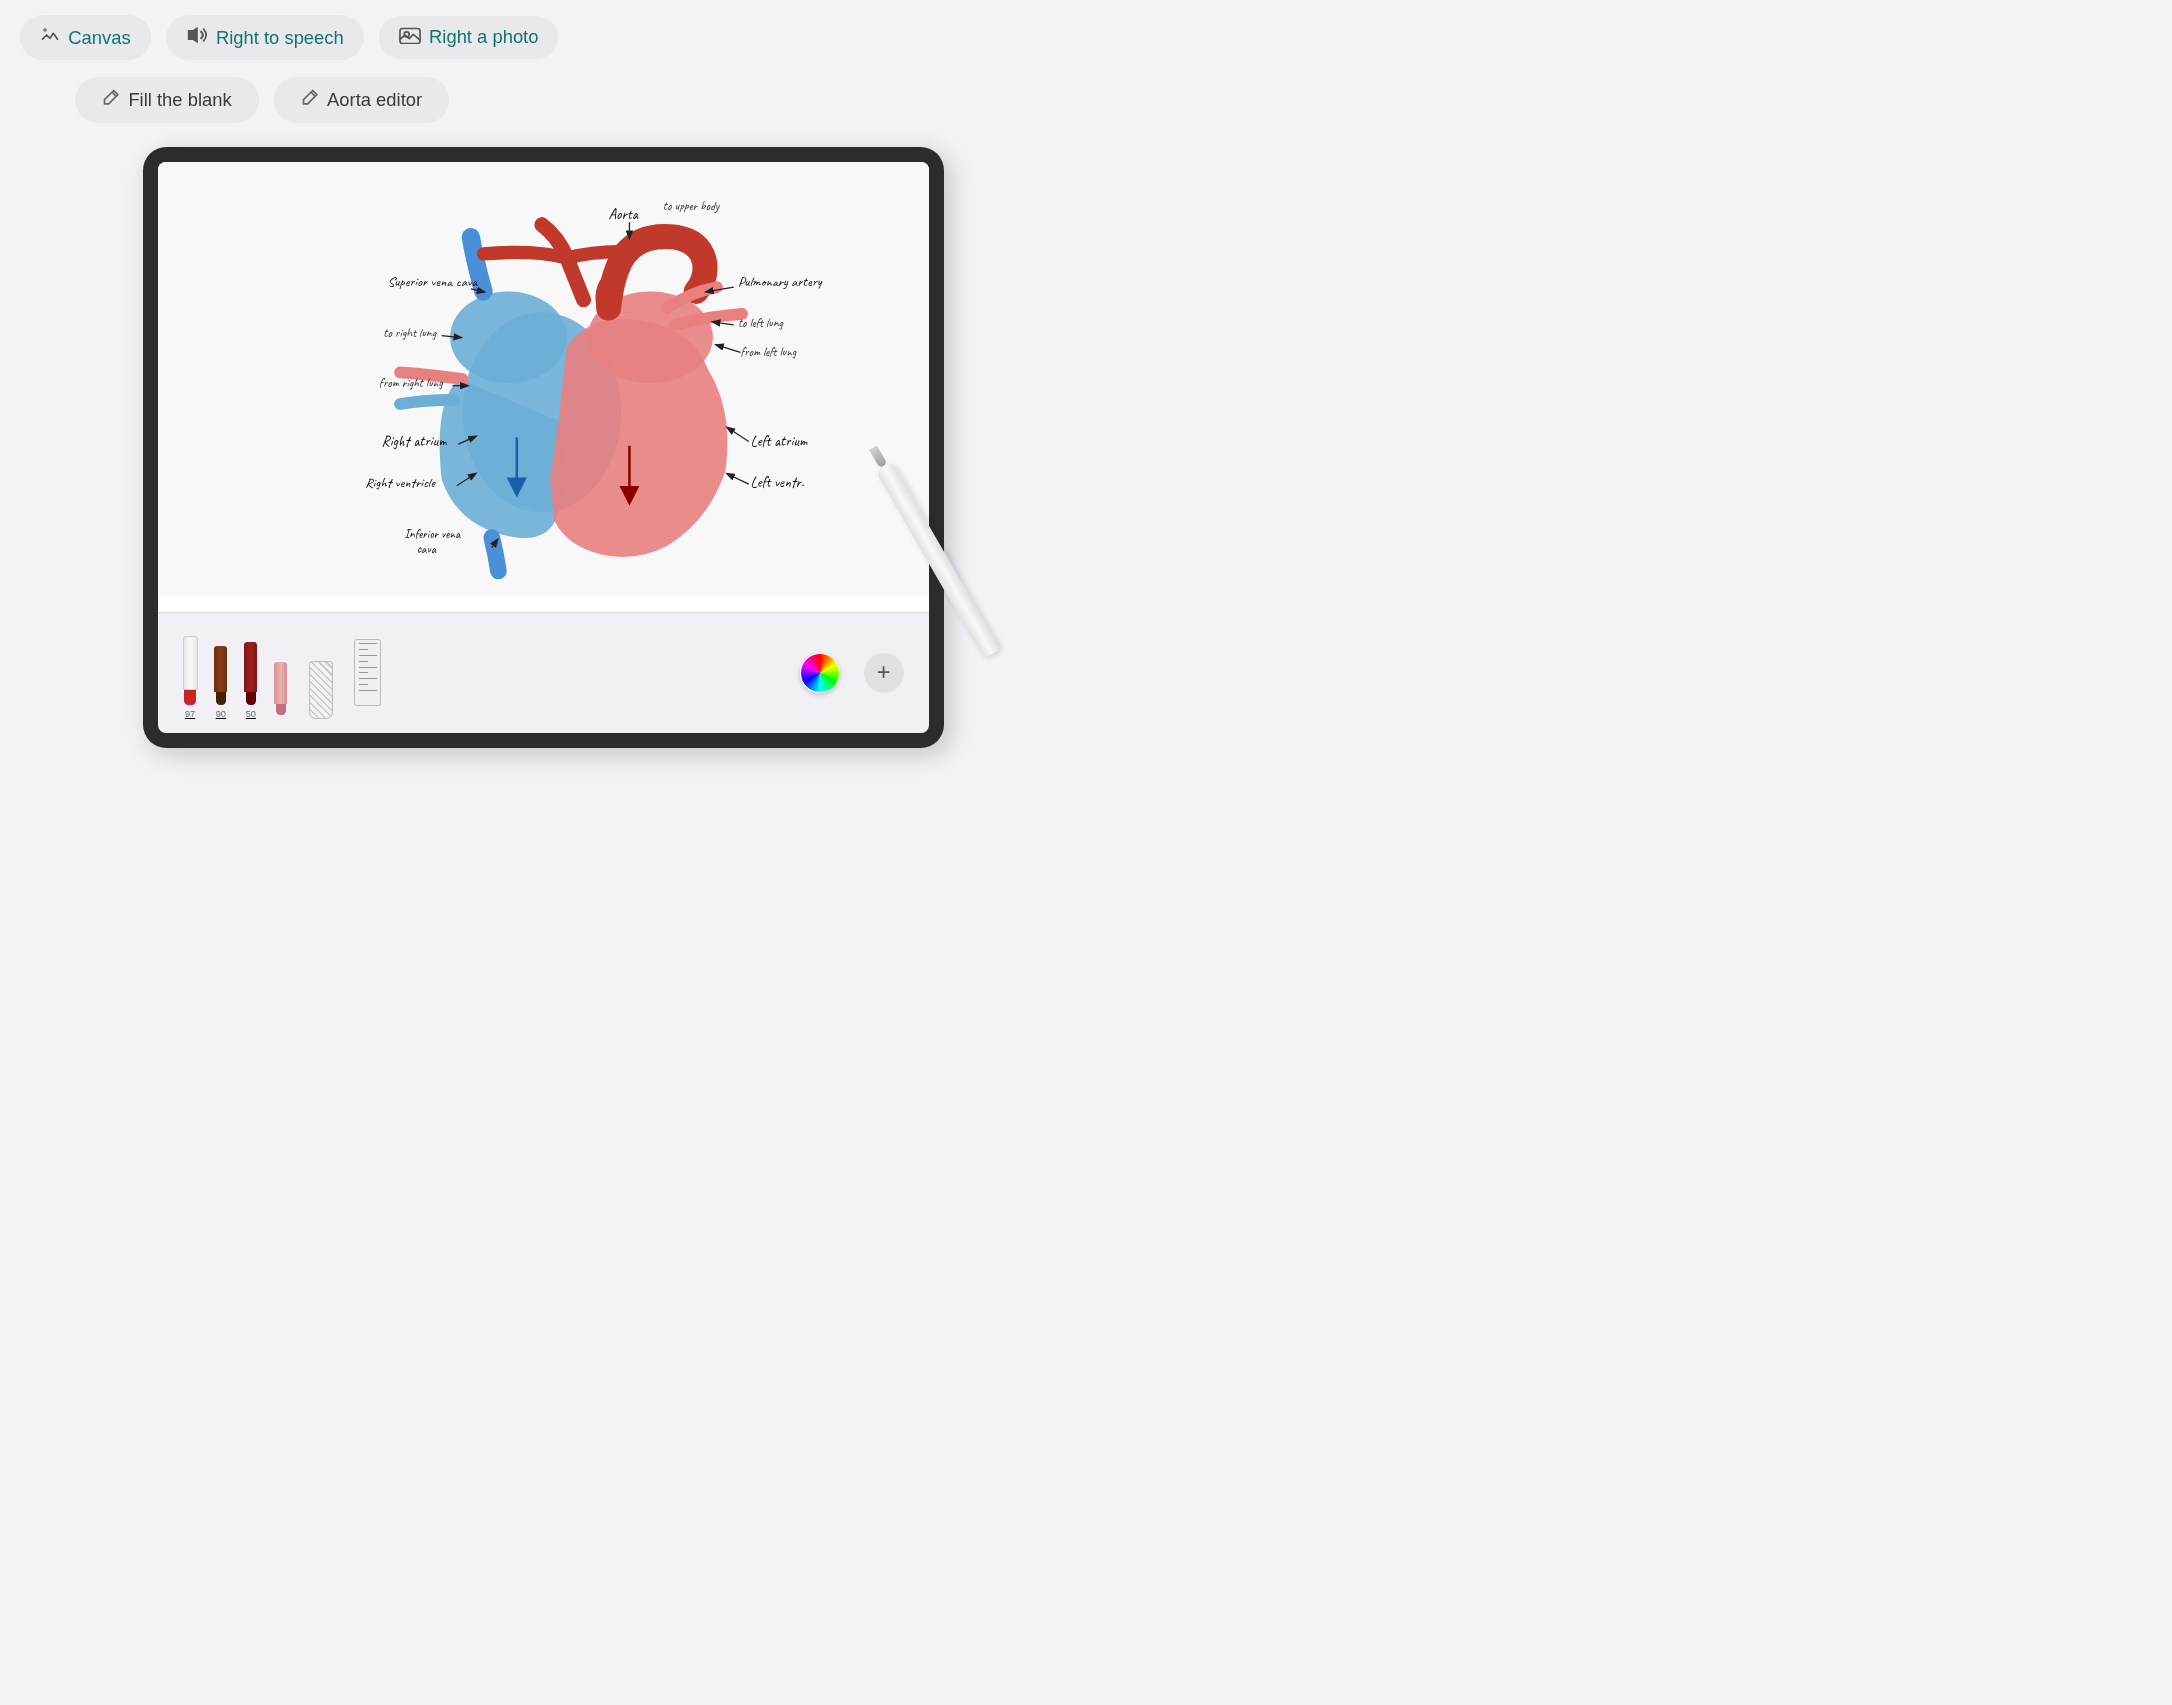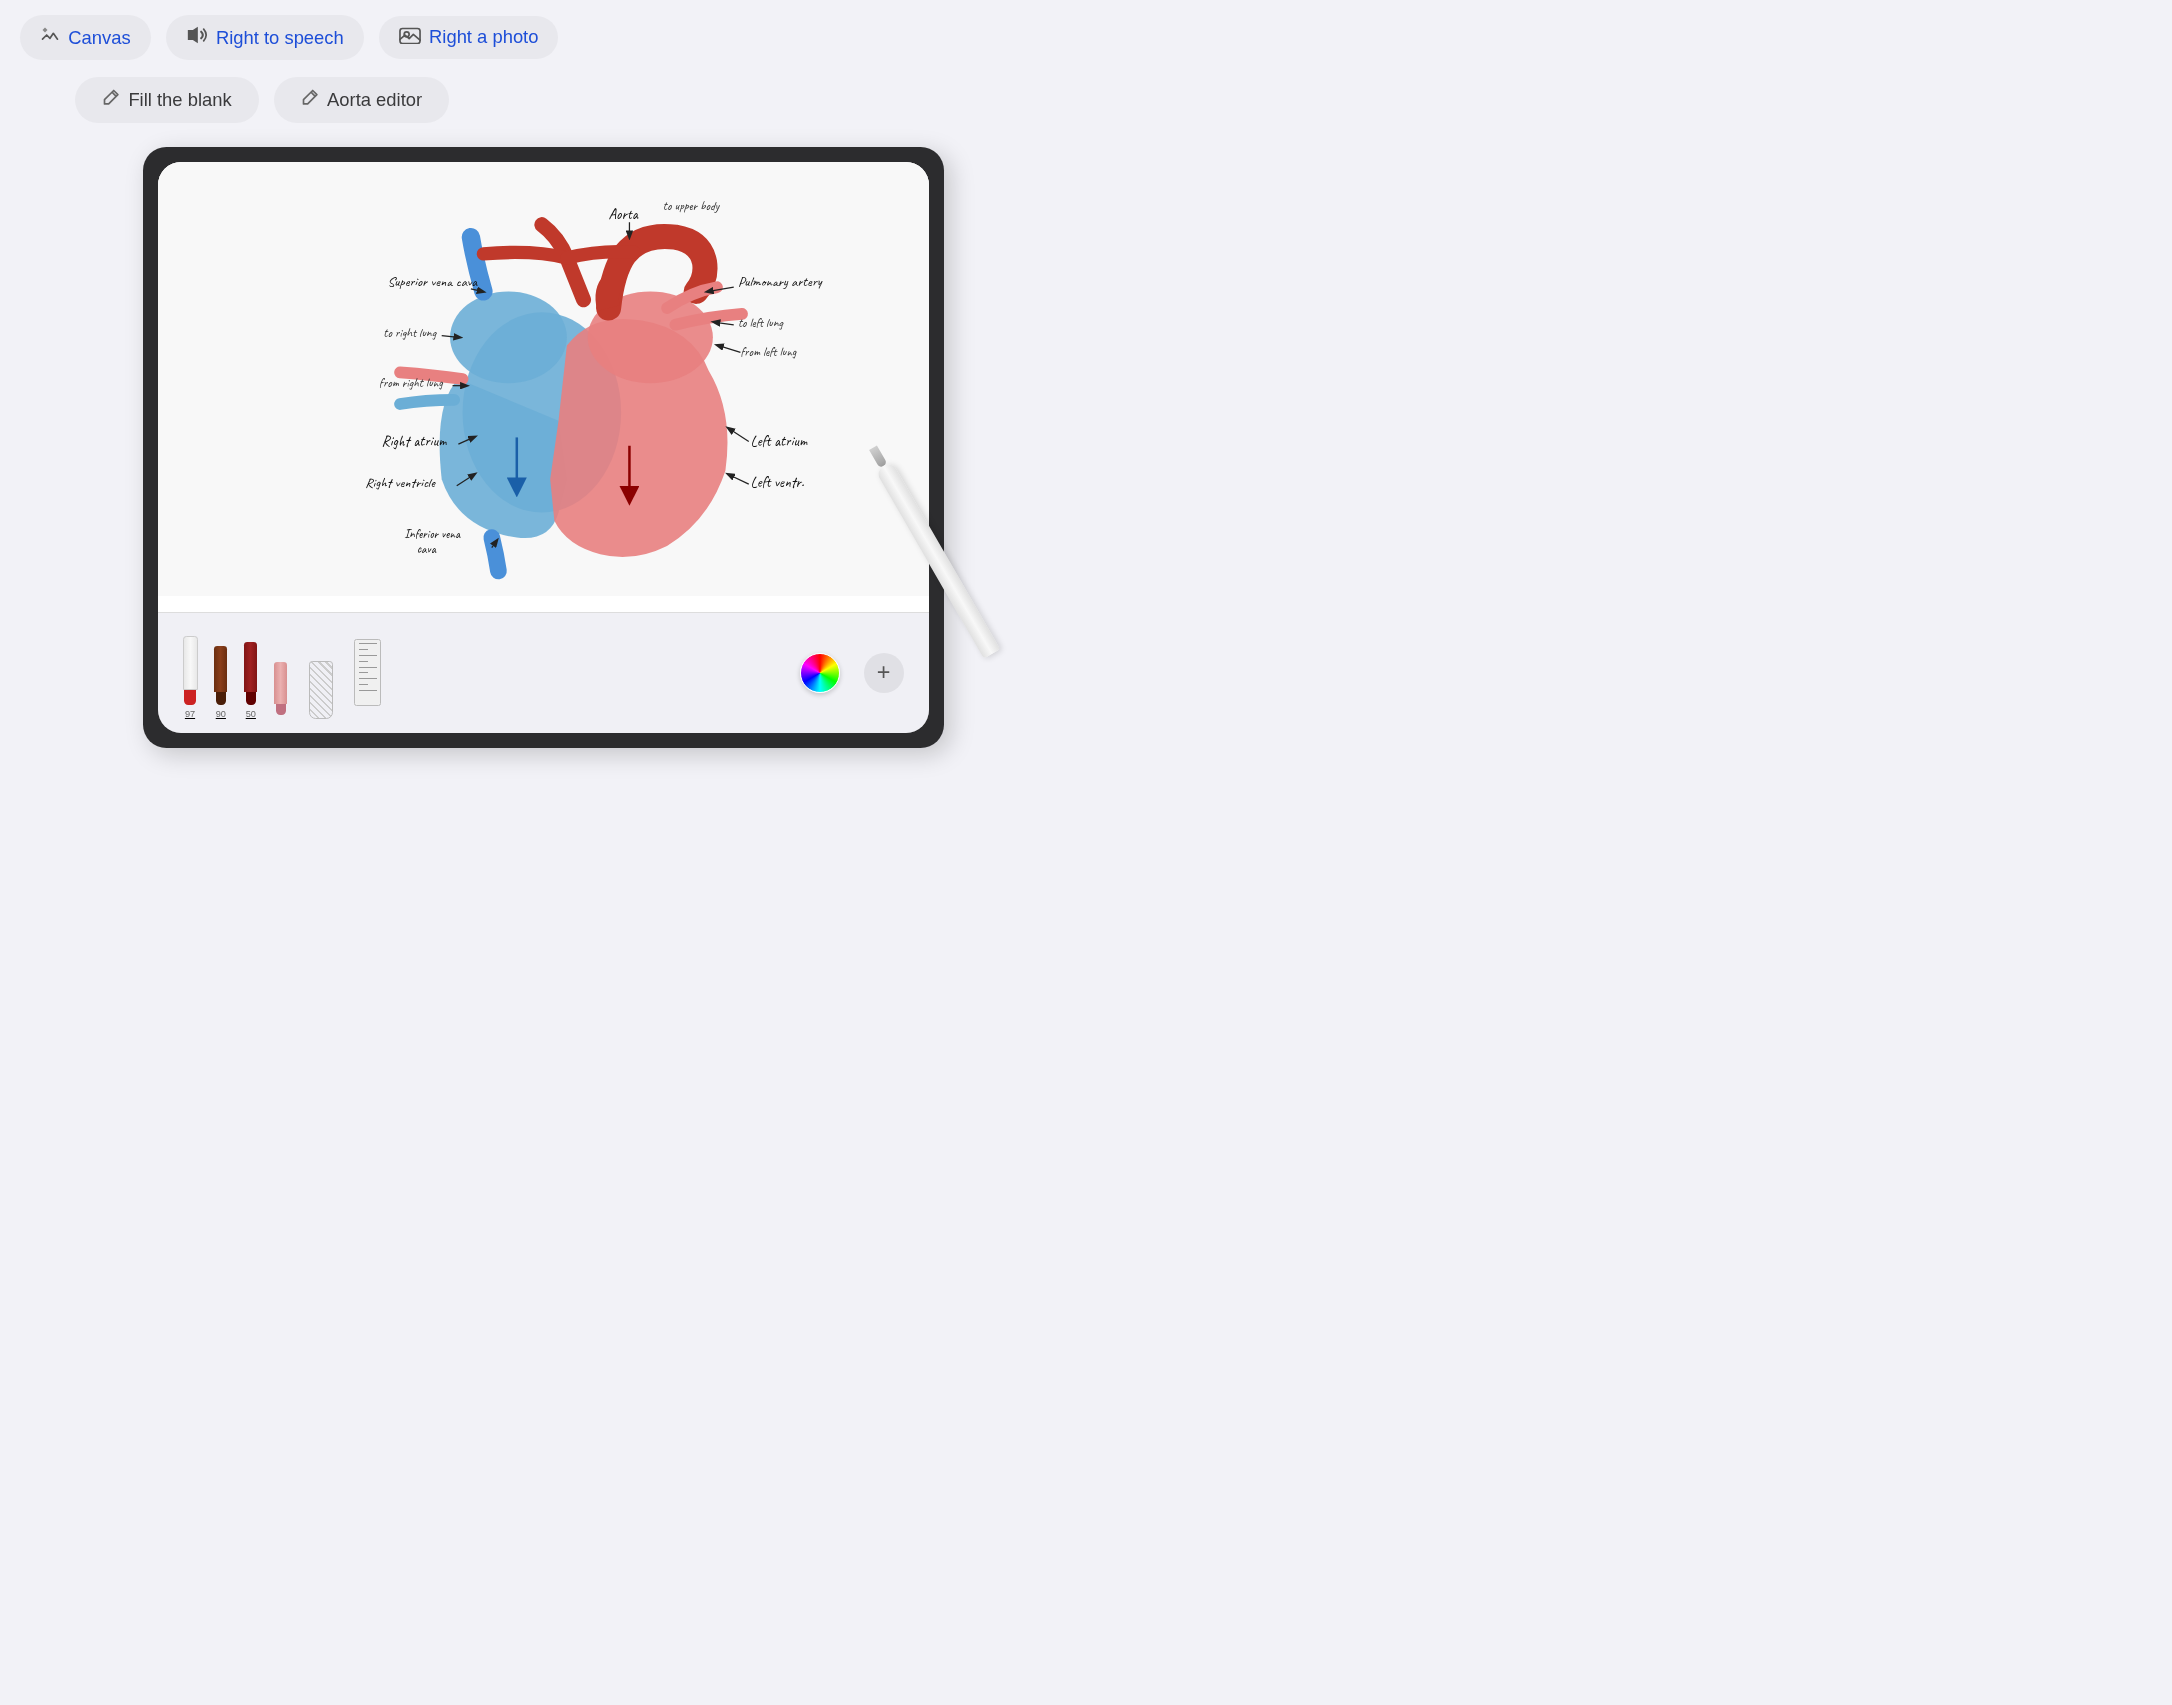--- a/index.html
+++ b/index.html
@@ -25,21 +25,21 @@
       display: flex;
       align-items: center;
       gap: 8.3px;
       padding: 10px 20px;
       border-radius: 42px;
       border: none;
       background: #e8e8ed;
       cursor: pointer;
       font-size: 18.4px;
       font-weight: 500;
-      color: #1d4ed8;
+      color: #0f766e;
       margin-right: 15px;
       white-space: nowrap;
     }
 
     .toolbar-btn .btn-icon {
       font-size: 18.4px;
       color: #555;
     }
 
     
@@ -86,21 +86,21 @@
       border-radius: 23.4px;
       padding: 15px;
       position: relative;
       box-shadow: 6.7px 6.7px 25px rgba(0,0,0,0.18);
     }
 
     .ipad-screen {
       width: 100%;
       height: 100%;
       background: #737373;
-      border-radius: 23px;
+      border-radius: 8px;
       overflow: hidden;
       position: relative;
     }
 
     
     .diagram-area {
       width: 100%;
       height: 450px;
       background: #fff;
       position: relative;

